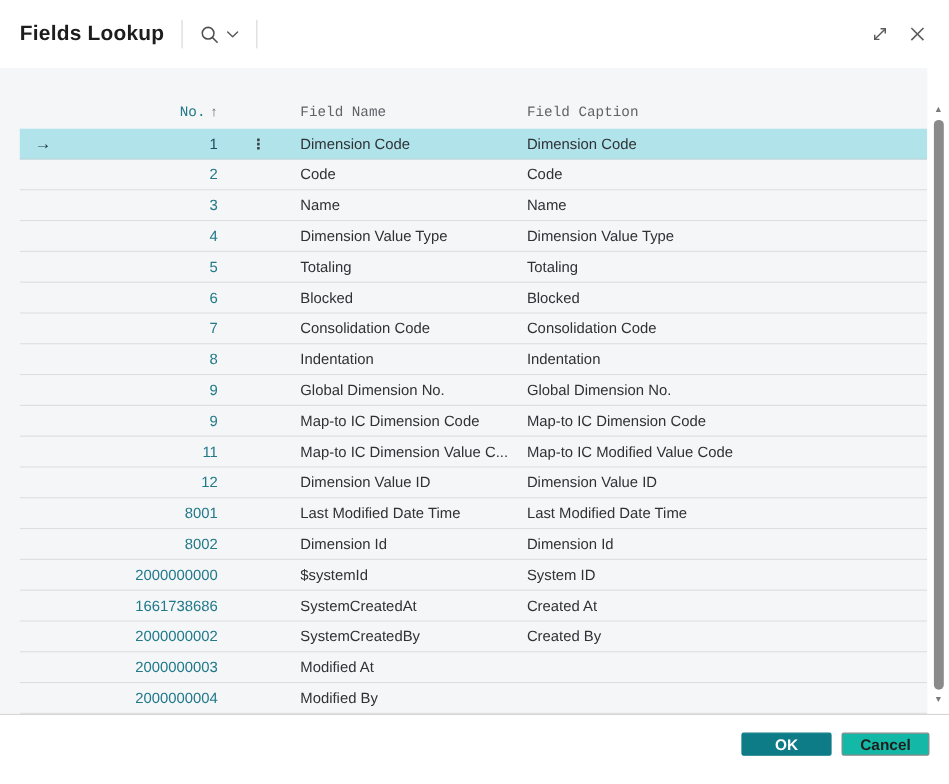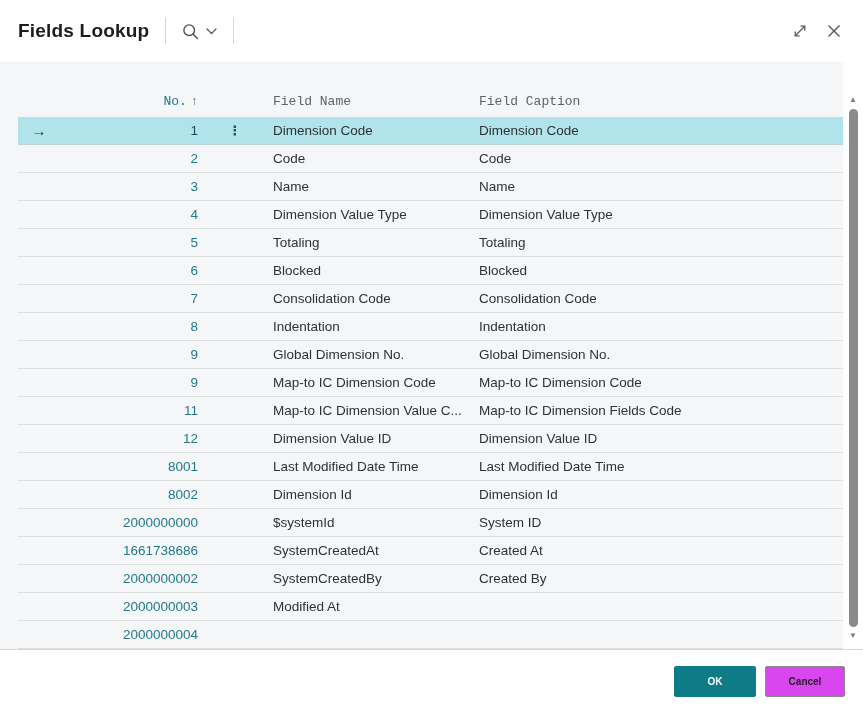--- a/index.html
+++ b/index.html
@@ -49,24 +49,24 @@
   }
   .scroll-arrow{color:#7a7a7a;font-size:8px;line-height:8px;cursor:pointer;user-select:none;}
   .scroll-thumb{flex:1;width:9px;margin:5px 0;background:#8a8a8a;border-radius:5px;cursor:pointer;}
   
   .footer{
     position:absolute;left:0;right:0;bottom:0;height:64px;background:#ffffff;
     border-top:1px solid #d6d6d6;box-sizing:border-box;
     display:flex;justify-content:flex-end;align-items:flex-start;gap:9px;
     padding:16px 18px 0 0;
   }
-  .btn{height:31px;font-size:10px;border-radius:2px;cursor:pointer;box-sizing:border-box;
+  .btn{height:21px;font-size:14px;border-radius:2px;cursor:pointer;box-sizing:border-box;
        font-family:"Liberation Sans","DejaVu Sans",sans-serif;}
   .btn-ok{width:82px;background:var(--accent,#0e7c87);color:#ffffff;border:1px solid var(--accent,#0e7c87);font-weight:700;}
-  .btn-cancel{width:80px;background:#d946ef;color:#1f1f1f;border:1px solid #8a8a8a;font-weight:600;}
+  .btn-cancel{width:80px;background:#14b8a6;color:#1f1f1f;border:1px solid #8a8a8a;font-weight:600;}
   svg{display:block;}
 </style>
 </head>
 <body>
 
 <div class="titlebar">
   <span class="title">Fields Lookup</span>
   <span class="tb-divider"></span>
   <span class="search-ctl">
     <span>
@@ -180,21 +180,21 @@
     <span class="cell-no">9</span>
     <span class="cell-ellipsis"></span>
     <span class="cell-name">Map-to IC Dimension Code</span>
     <span class="cell-caption">Map-to IC Dimension Code</span>
   </div>
         <div class="grid-row row">
     <span class="cell-arrow"></span>
     <span class="cell-no">11</span>
     <span class="cell-ellipsis"></span>
     <span class="cell-name">Map-to IC Dimension Value C...</span>
-    <span class="cell-caption">Map-to IC Dimension Fields Code</span>
+    <span class="cell-caption">Map-to IC Modified Value Code</span>
   </div>
         <div class="grid-row row">
     <span class="cell-arrow"></span>
     <span class="cell-no">12</span>
     <span class="cell-ellipsis"></span>
     <span class="cell-name">Dimension Value ID</span>
     <span class="cell-caption">Dimension Value ID</span>
   </div>
         <div class="grid-row row">
     <span class="cell-arrow"></span>
@@ -234,20 +234,21 @@
         <div class="grid-row row">
     <span class="cell-arrow"></span>
     <span class="cell-no">2000000003</span>
     <span class="cell-ellipsis"></span>
     <span class="cell-caption">Modified At</span>
   </div>
         <div class="grid-row row">
     <span class="cell-arrow"></span>
     <span class="cell-no">2000000004</span>
     <span class="cell-ellipsis"></span>
+    <span class="cell-caption">Modified By</span>
   </div>
       </div>
   </div>
 </div>
 
 <div class="scroll-strip">
   <span class="scroll-arrow">▲</span>
   <span class="scroll-thumb"></span>
   <span class="scroll-arrow">▼</span>
 </div>

